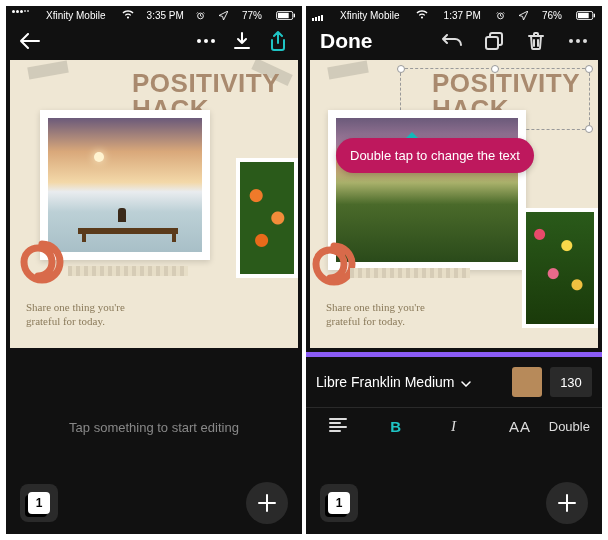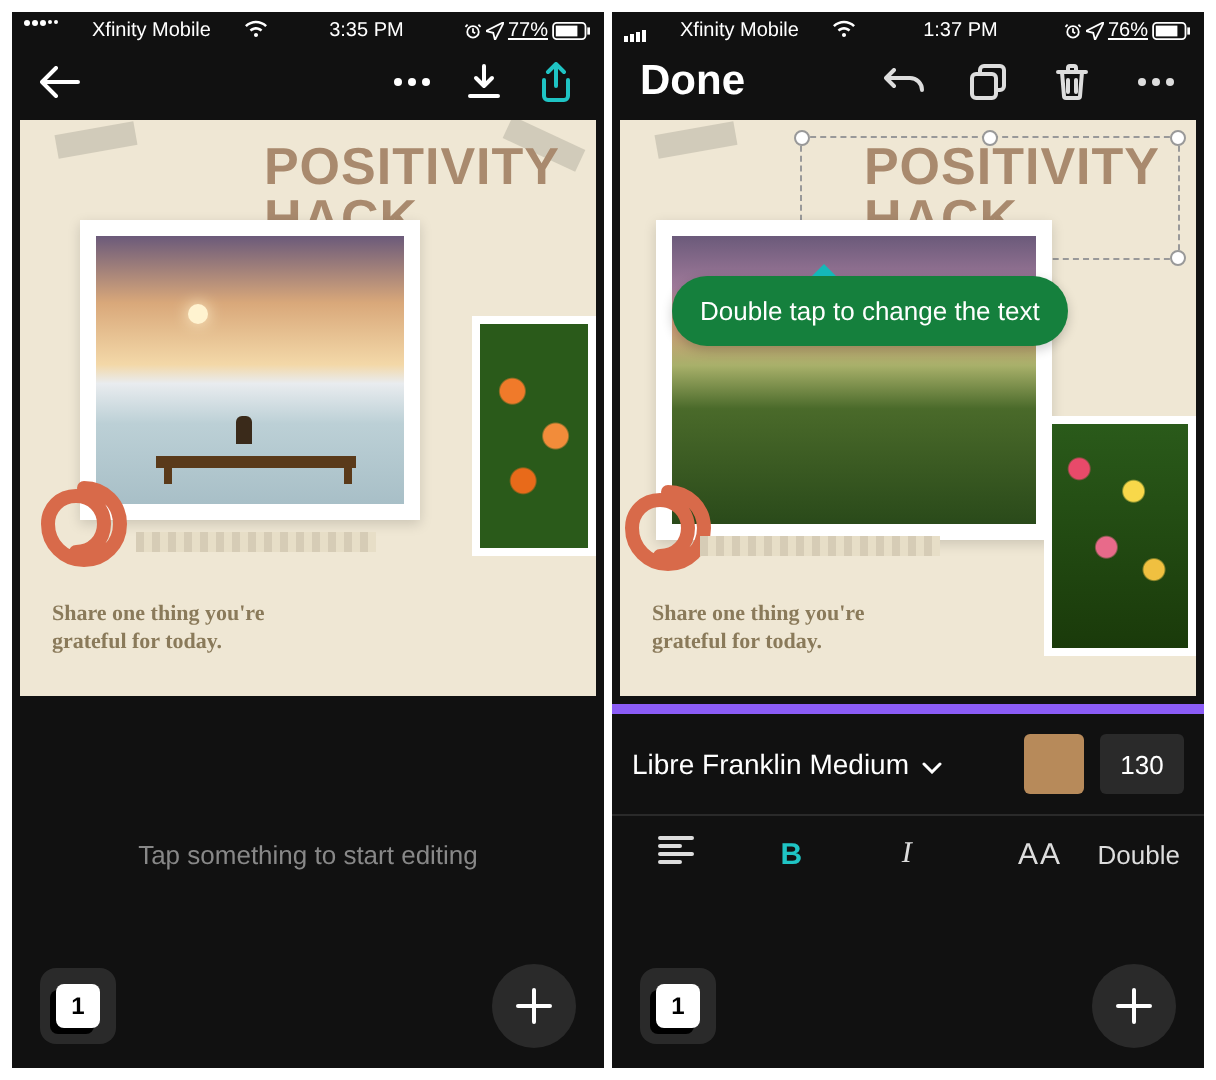--- a/index.html
+++ b/index.html
@@ -26,21 +26,21 @@
     height: 18px;
     display: flex;
     align-items: center;
     color: #fff;
     font-size: 10px;
     font-weight: 500;
     padding: 0 6px;
   }
   .status-left { display: flex; gap: 17px; }
   .status-center { flex: 1; text-align: center; }
-  .status-right { display: flex; align-items: center; gap: 2px; text-decoration: underline; }
+  .status-right { display: flex; align-items: center; gap: 14px; }
   .dots { display: inline-flex; gap: 1px; }
   .dot { width: 3px; height: 3px; border-radius: 50%; background: #fff; }
   .dot.hollow { background: transparent; border: 0.5px solid #fff; width: 2px; height: 2px;}
   .signal-bars { display:inline-flex; align-items:flex-end; gap:1px;}
   .signal-bars span{width:2px;background:#fff;}
   .signal-bars span:nth-child(1){height:3px}
   .signal-bars span:nth-child(2){height:4px}
   .signal-bars span:nth-child(3){height:5px}
   .signal-bars span:nth-child(4){height:6px}
   .wifi-icon svg, .battery-icon svg, .loc-icon svg, .alarm-icon svg { display:block; }
@@ -121,21 +121,20 @@
     background-color:#d86a20;
     border:4px solid #fff;
   }
   .caption {
     position:absolute;
     bottom:20px;left:16px;
     font-size:11px;
     line-height:14px;
     color:#8a7a5a;
     font-family: Georgia, serif;
-    font-weight: bold;
   }
   
   .photo-main-inner.garden{
     background: linear-gradient(to bottom,#6b5a7a 0%,#a07a9a 18%,#d49a7a 30%,#a8b06a 45%,#4a6a2a 60%,#2a4a1a 100%);
   }
   .flowers-strip{
     position:absolute;top:148px;right:0;width:76px;height:120px;
     background:
      radial-gradient(circle at 20% 20%,#e84a6a 0 5px,transparent 6px),
      radial-gradient(circle at 60% 30%,#f8d84a 0 5px,transparent 6px),
@@ -146,21 +145,21 @@
   }
   .selection-box{
     position:absolute;top:8px;left:90px;width:190px;height:62px;
     border:1px dashed #999;
   }
   .sel-handle{position:absolute;width:8px;height:8px;border:1px solid #999;background:#fff;border-radius:50%;}
   .sh1{top:-4px;left:-4px}.sh2{top:-4px;right:-4px}.sh3{bottom:-4px;left:-4px}.sh4{bottom:-4px;right:-4px}
   .sh5{top:-4px;left:calc(50% - 4px)}.sh6{bottom:-4px;left:calc(50% - 4px)}
   .tooltip{
     position:absolute;top:78px;left:26px;
-    background:#15803d;color:#fff;
+    background:#be185d;color:#fff;
     font-size:13px;padding:10px 14px;border-radius:20px;
     box-shadow:0 2px 6px rgba(0,0,0,.2);
   }
   .tooltip::before{
     content:"";position:absolute;top:-6px;left:70px;
     border:6px solid transparent;border-bottom-color:#14b8b8;border-top:none;
   }
   
   .hint-text{
     color:#888;font-size:13px;text-align:center;

